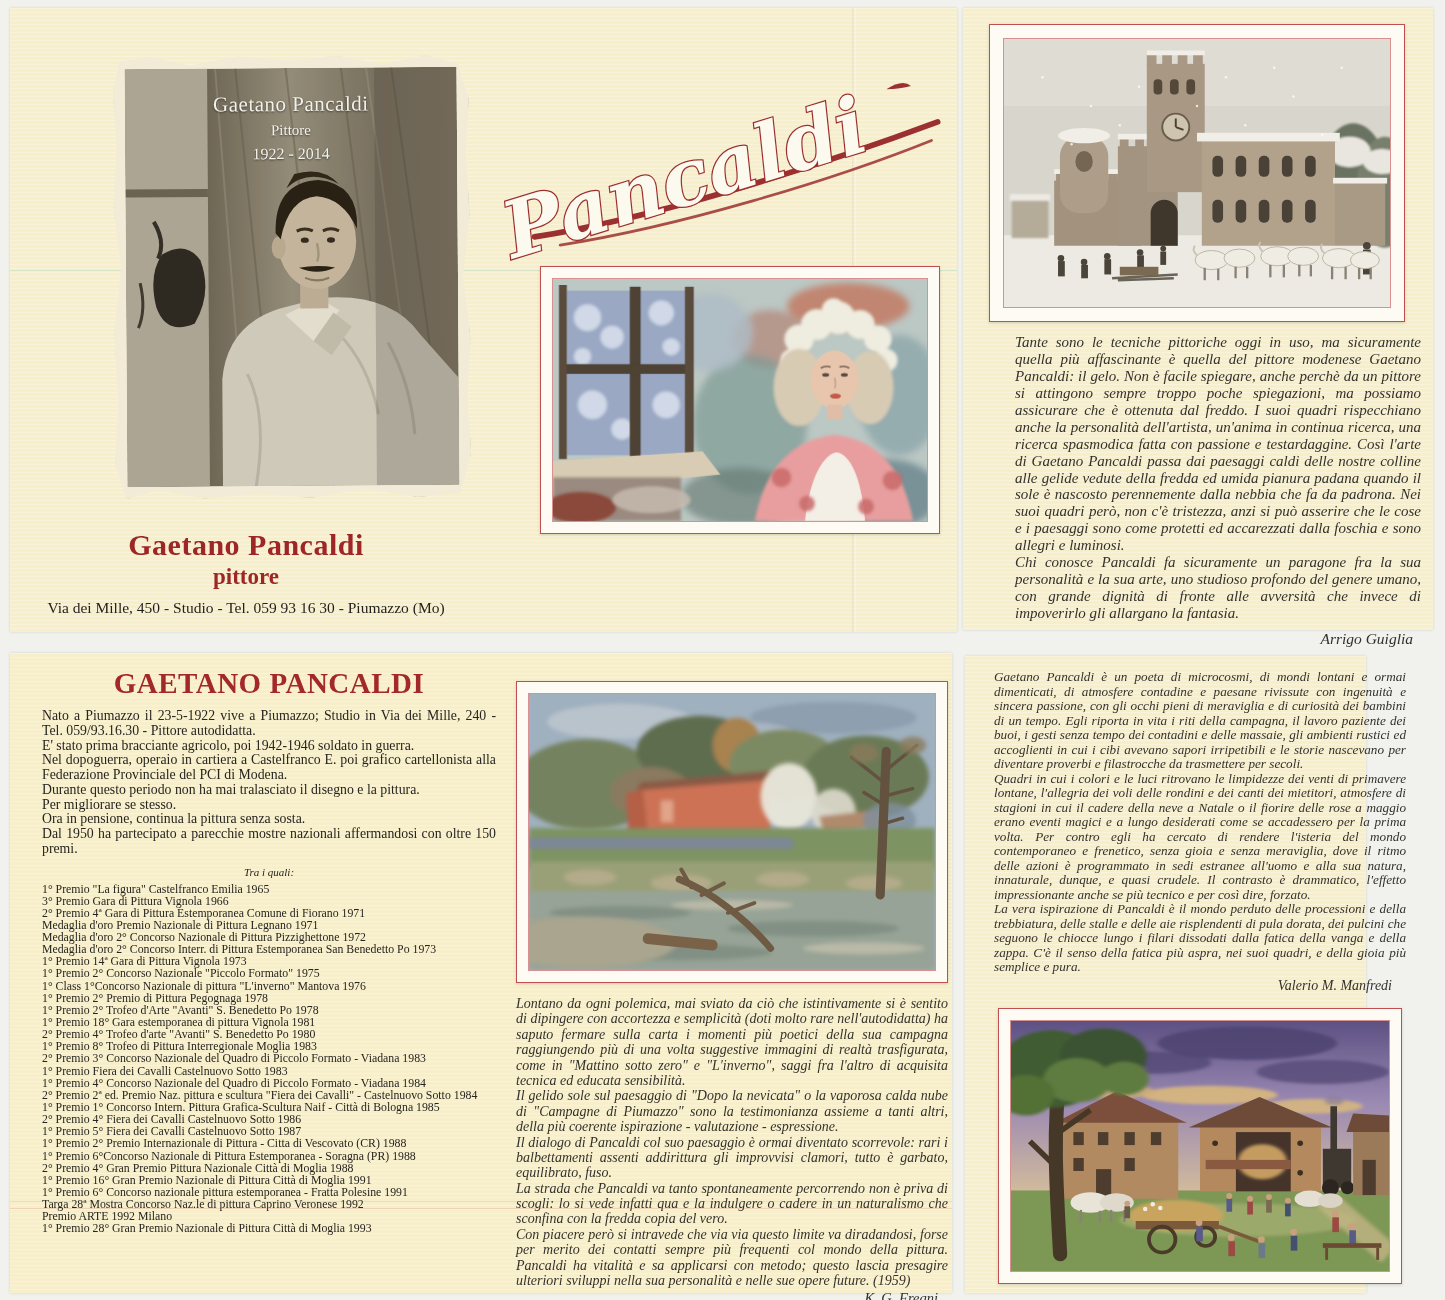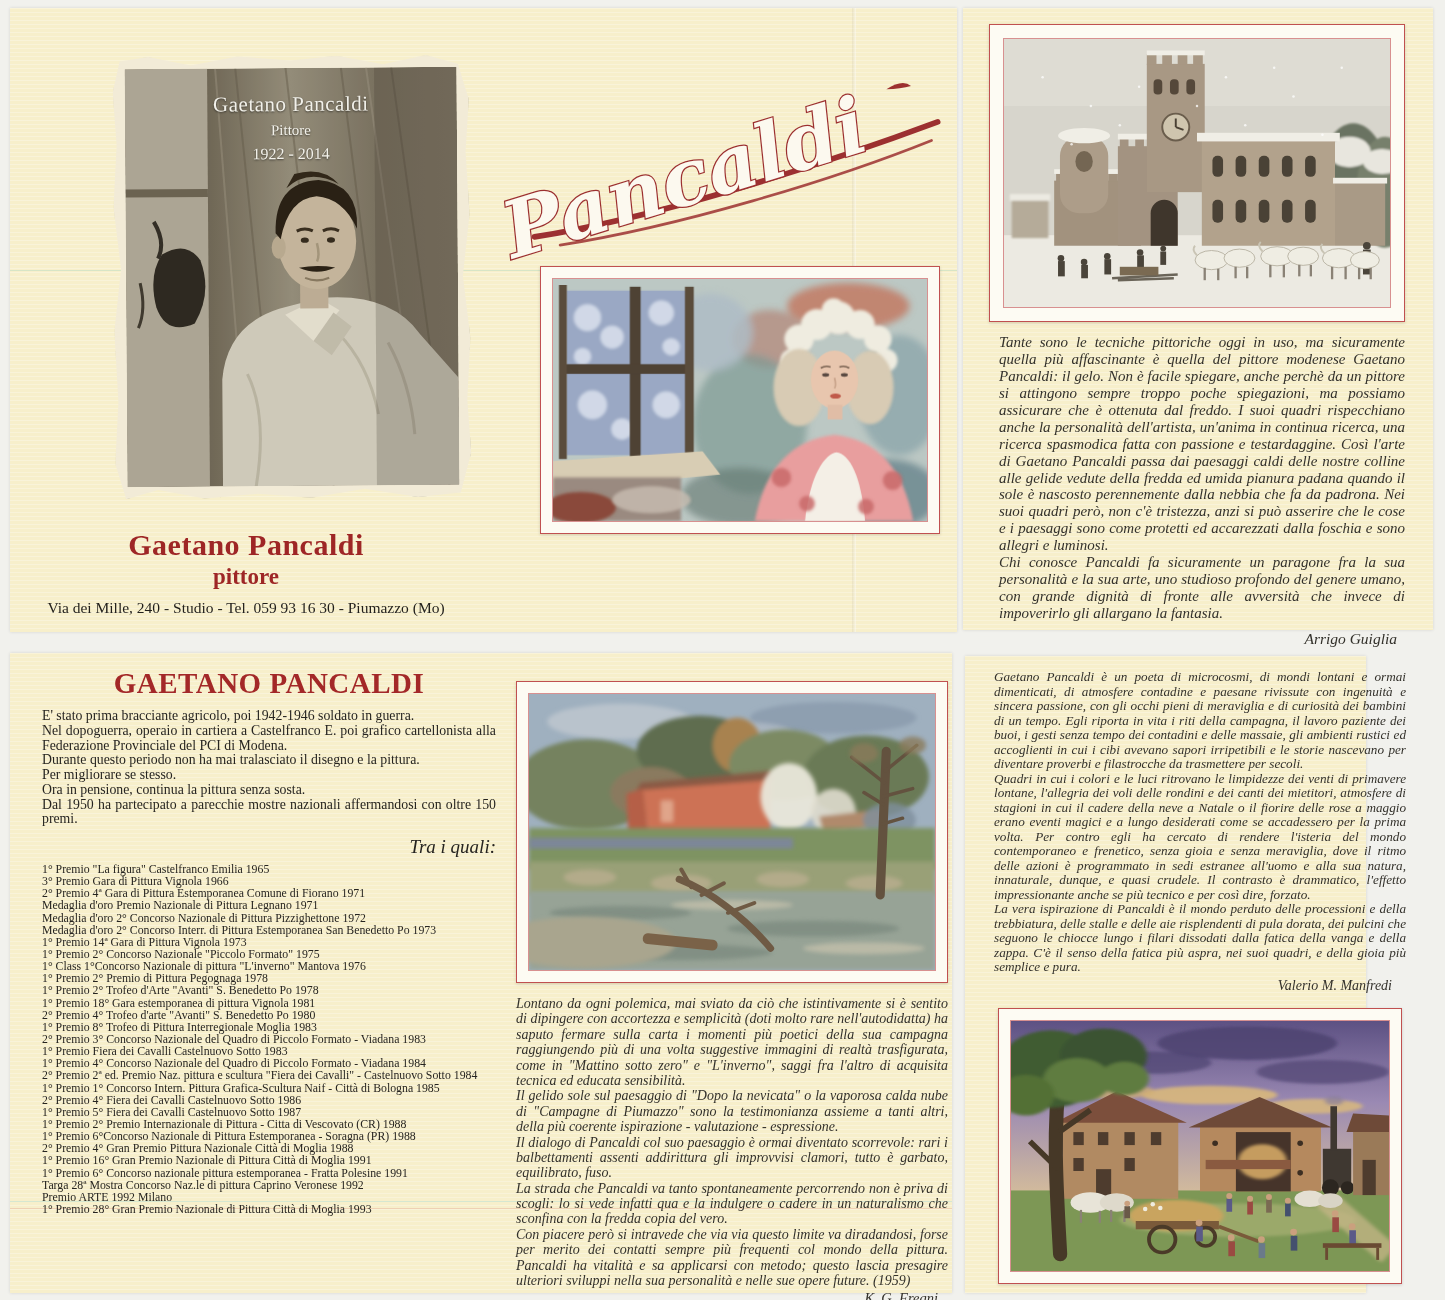--- a/index.html
+++ b/index.html
@@ -52,30 +52,30 @@
   .painting{display:block;width:100%;height:100%;}
   #card-woman{position:absolute;left:530px;top:258px;width:400px;height:268px;}
   #card-castle{position:absolute;left:26px;top:16px;width:416px;height:298px;padding:13px;}
   #card-landscape{width:432px;height:302px;}
   #card-farm{position:absolute;left:33px;top:352px;width:404px;height:276px;}
 
   
   .essay p{margin:0;text-align:justify;font-style:italic;color:#33312b;}
   .sig{font-style:italic;text-align:right;color:#33312b;}
 
-  .tr-text{position:absolute;left:36px;top:326px;width:406px;}
+  .tr-text{position:absolute;left:52px;top:326px;width:406px;}
   .tr-text p{font-size:15px;line-height:1.13;}
   .tr-sig{font-size:15.5px;margin-top:8px;padding-right:8px;}
 
   
   .bl-left{position:absolute;left:32px;top:14px;width:454px;}
   .bl-header{font-size:29px;font-weight:bold;color:#a32828;text-align:center;letter-spacing:.5px;}
   .bl-bio{margin-top:9px;}
   .bl-bio p{margin:0;font-size:13.8px;line-height:1.07;text-align:justify;color:#262420;}
-  .bl-intro{text-align:right;font-style:italic;font-size:19px;color:#262420;margin:9px 0 5px;}
+  .bl-intro{text-align:center;font-style:italic;font-size:11px;color:#262420;margin:9px 0 5px;}
   .bl-awards div{font-size:11.8px;line-height:1.03;color:#262420;white-space:nowrap;}
 
   .bl-right{position:absolute;left:506px;top:28px;width:432px;}
   .bm-text{margin-top:13px;}
   .bm-text p{font-size:14px;line-height:1.1;}
   .bm-sig{font-size:14.5px;margin-top:2px;padding-right:10px;text-align:right;}
 
   
   .br-text{position:absolute;left:29px;top:14px;width:412px;}
   .br-text p{font-size:13.2px;line-height:1.1;}
@@ -140,21 +140,21 @@
         <div class="cap-name">Gaetano Pancaldi</div>
         <div class="cap-title">Pittore</div>
         <div class="cap-years">1922 - 2014</div>
       </div>
     </div>
   </div>
 
   <div class="tl-nameblock">
     <div class="tl-name">Gaetano Pancaldi</div>
     <div class="tl-role">pittore</div>
-    <div class="tl-address">Via dei Mille, 240 - Studio - Tel. 059 93 16 30 - Piumazzo (Mo)</div>
+    <div class="tl-address">Via dei Mille, 450 - Studio - Tel. 059 93 16 30 - Piumazzo (Mo)</div>
   </div>
 
   <div class="signature-wrap">
     <svg viewBox="0 0 460 195" width="100%" height="100%">
       <path d="M55,170 C170,152 330,102 448,58" stroke="#9c3030" stroke-width="5.5" fill="none" stroke-linecap="round"></path>
       <path d="M80,178 C195,160 345,115 442,76" stroke="#9c3030" stroke-width="2.6" fill="none" opacity=".85" stroke-linecap="round"></path>
       <path d="M398,26 q16,-10 24,-3 q-10,3 -24,3 Z" fill="#9c3030"></path>
       <g transform="rotate(-17 230 100)">
         <text x="16" y="130" font-family="'DejaVu Serif', serif" font-style="italic" font-weight="bold" font-size="76" fill="#fcf9ef" stroke="#9c3030" stroke-width="2.4" paint-order="stroke">Pancaldi</text>
       </g>
@@ -385,20 +385,21 @@
   </div>
 </div>
 
 <div class="panel" id="panel-bottom-left">
   <div class="scanline" style="top:548px;background:rgba(90,190,180,.22);"></div>
   <div class="scanline" style="top:555px;background:rgba(210,90,90,.20);"></div>
 
   <div class="bl-left">
     <div class="bl-header">GAETANO PANCALDI</div>
     <div class="bl-bio">
+        <p>Nato a Piumazzo il 23-5-1922 vive a Piumazzo; Studio in Via dei Mille, 240 - Tel. 059/93.16.30 - Pittore autodidatta.</p>
         <p>E' stato prima bracciante agricolo, poi 1942-1946 soldato in guerra.</p>
         <p>Nel dopoguerra, operaio in cartiera a Castelfranco E. poi grafico cartellonista alla Federazione Provinciale del PCI di Modena.</p>
         <p>Durante questo periodo non ha mai tralasciato il disegno e la pittura.</p>
         <p>Per migliorare se stesso.</p>
         <p>Ora in pensione, continua la pittura senza sosta.</p>
         <p>Dal 1950 ha partecipato a parecchie mostre nazionali affermandosi con oltre 150 premi.</p>
       </div>
     <div class="bl-intro">Tra i quali:</div>
     <div class="bl-awards">
         <div>1° Premio "La figura" Castelfranco Emilia 1965</div>

